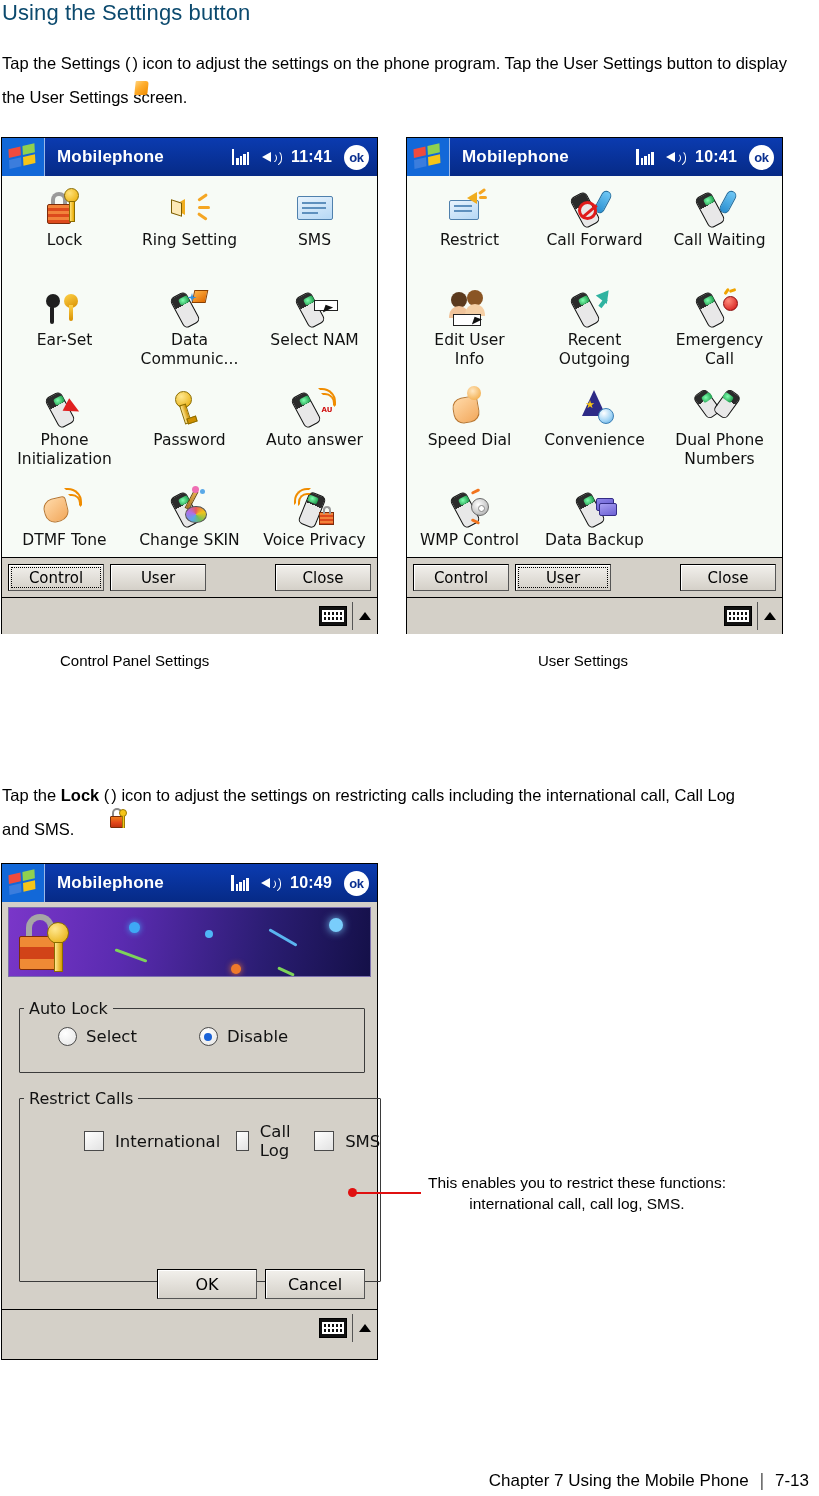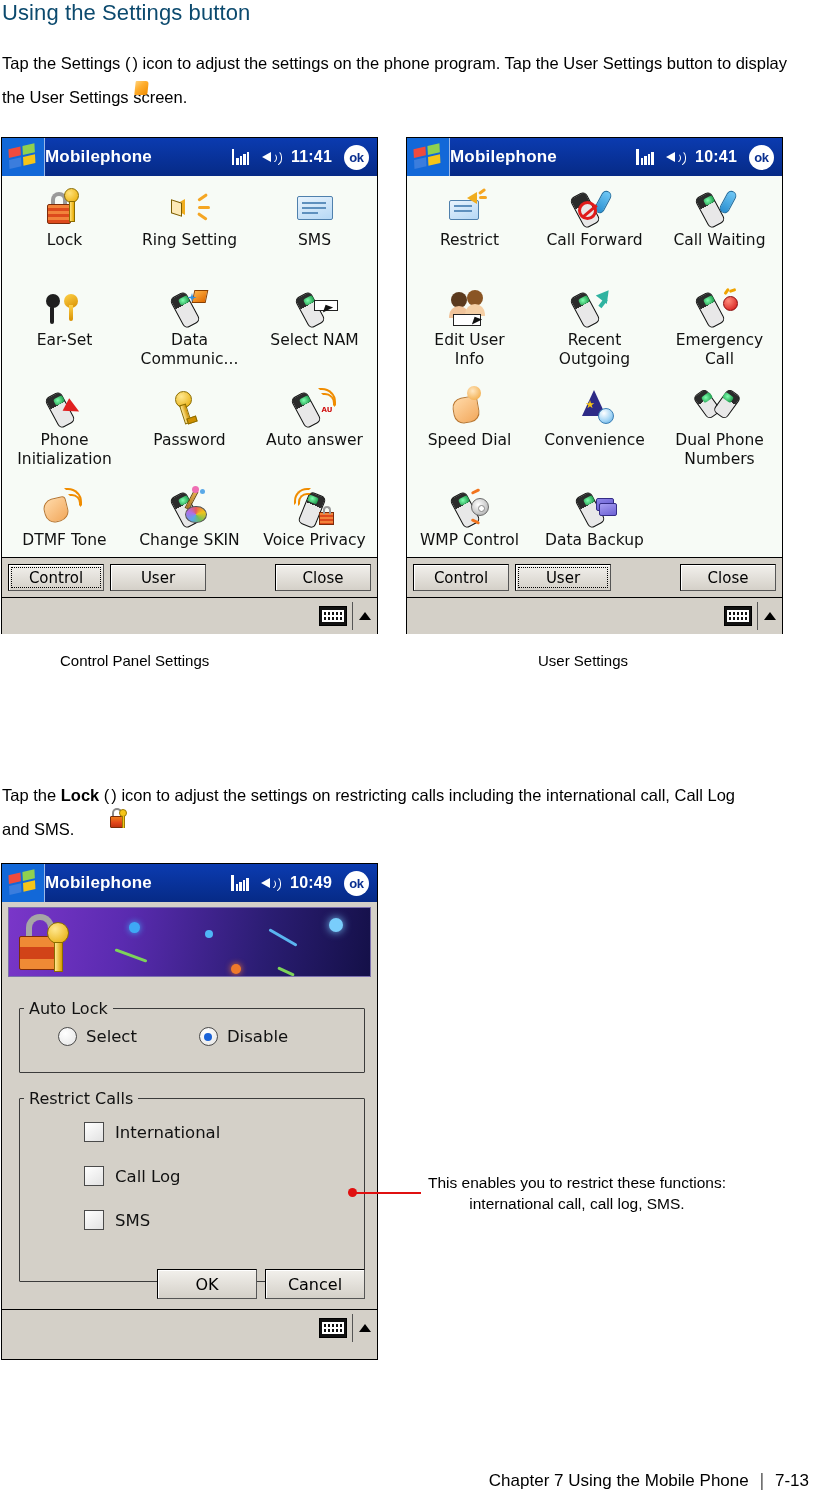--- a/index.html
+++ b/index.html
@@ -133,21 +133,21 @@
   .win-logo .q { position:absolute; width: 12px; height: 9px; }
   .win-logo .q1 { left: 0;  top: 0;  background:#f04b3c; }
   .win-logo .q2 { left: 14px; top: 0; background:#8fd14f; }
   .win-logo .q3 { left: 0;  top: 11px; background:#3b7ddd; }
   .win-logo .q4 { left: 14px; top: 11px; background:#f5c518; }
 
   .title-text {
     color: #ffffff;
     font-size: 17px;
     font-weight: bold;
-    margin-left: 0;
+    margin-left: 12px;
     letter-spacing: 0.2px;
     white-space: nowrap;
   }
   .title-right {
     position: absolute;
     right: 8px;
     top: 0; bottom: 0;
     display: flex;
     align-items: center;
     gap: 9px;
@@ -505,21 +505,21 @@
     position: absolute; left: 4.5px; top: 4.5px;
     width: 8px; height: 8px; border-radius: 50%;
     background: #1a63d8;
   }
   .ctl-label {
     font-size: 16.5px;
     font-family: "DejaVu Sans", sans-serif;
     color: #111;
   }
 
-  .check-list { padding: 14px 0 0 64px; display:flex; flex-direction:column; gap: 24px; }
+  .check-list { padding: 14px 0 0 64px; display:flex; flex-direction:row; gap: 16px; }
   .check-item { display:flex; align-items:center; gap: 11px; }
   .check-mark {
     width: 20px; height: 20px;
     background: linear-gradient(145deg,#ffffff,#e2e2e2);
     border: 1.4px solid #4a4a4a;
     box-sizing: border-box;
   }
 
   .lock-buttons {
     position: absolute;

